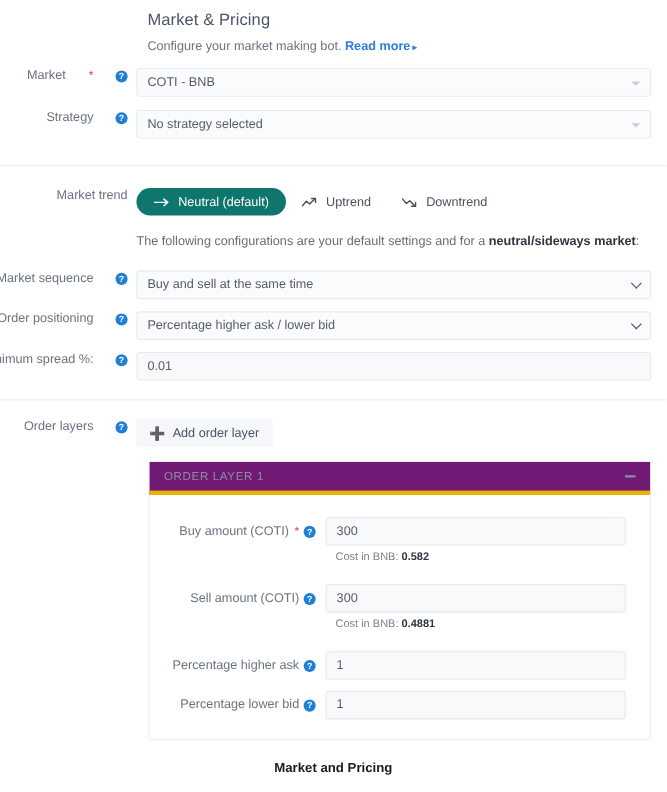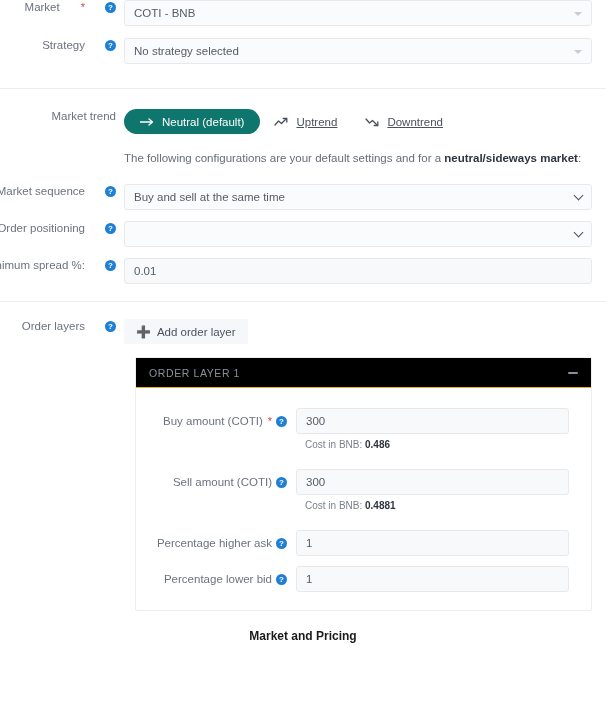--- a/index.html
+++ b/index.html
@@ -114,21 +114,20 @@
     white-space: nowrap;
   }
   .trend-opt {
     display: inline-flex; align-items: center; gap: 7px;
     color: #4a5260;
     font-size: 11.5px;
     padding: 0 14px;
     height: 25px;
     cursor: pointer;
     white-space: nowrap;
-    text-decoration: underline;
   }
   .trend-opt:first-of-type { margin-left: 12px; }
   .note { font-size: 11.5px; color: #666d79; }
   .note b { color: #2e3540; }
 
   
   .addbtn {
     display: inline-flex; align-items: center; gap: 6px;
     background: #f6f7fb;
     color: #4a5260;
@@ -144,22 +143,22 @@
 
   
   .card {
     border: 1px solid #eceef1;
     border-radius: 2px;
     background: #ffffff;
     margin-left: 0;
   }
   .card-head {
     display: flex; align-items: center; justify-content: space-between;
-    background: #000000;
-    border-bottom: 1px solid #eab308;
+    background: #701a75;
+    border-bottom: 4px solid #eab308;
     height: 30px;
     padding: 0 13px;
   }
   .card-head-title {
     font-size: 10.5px;
     letter-spacing: 0.6px;
     color: #8a909b;
   }
   .minus {
     width: 10px; height: 2px; background: #8a909b; border-radius: 1px;
@@ -190,20 +189,27 @@
     font-family: "Liberation Sans", sans-serif;
   }
 
   svg { display: block; }
 </style>
 </head>
 <body>
 
 <div class="page">
 
+  <div class="header">
+    <div class="title">Market &amp; Pricing</div>
+    <div class="subtitle">
+      <span>Configure your market making bot.</span>
+      <a class="readmore" href="#"><span>Read more</span><span class="arrow">▸</span></a>
+    </div>
+  </div>
 
   <div class="row" style="margin-bottom:12px;">
     <div class="label-col">
       <span>Market</span>
         <span class="req">*</span>
       <span class="help">?</span>
     </div>
     <div class="field-col">
       <div class="select-box">
         <span>COTI - BNB</span>
@@ -279,20 +285,21 @@
     </div>
   </div>
 
   <div class="row" style="margin-top:11px;">
     <div class="label-col">
       <span>Order positioning</span>
       <span class="help">?</span>
     </div>
     <div class="field-col">
       <div class="select-box">
+        <span>Percentage higher ask / lower bid</span>
         <span class="caret-chev"></span>
       </div>
     </div>
   </div>
 
   <div class="row" style="margin-top:11px;">
     <div class="label-col">
       <span>Minimum spread %:</span>
       <span class="help">?</span>
     </div>
@@ -333,21 +340,21 @@
             <span class="help">?</span>
           </div>
           <div class="cfield">
             <div class="input-box">
               <span>300</span>
             </div>
           </div>
         </div>
         <div class="cost">
           <span>Cost in BNB:</span>
-          <b>0.486</b>
+          <b>0.582</b>
         </div>
 
         <div class="crow" style="margin-top:19px;">
           <div class="clabel">
             <span>Sell amount (COTI)</span>
             <span class="help">?</span>
           </div>
           <div class="cfield">
             <div class="input-box">
               <span>300</span>

